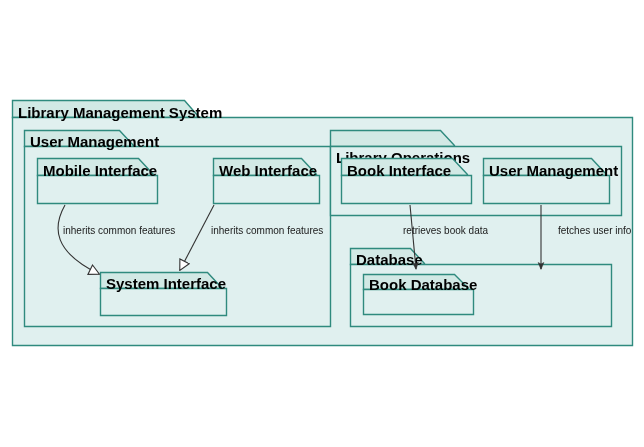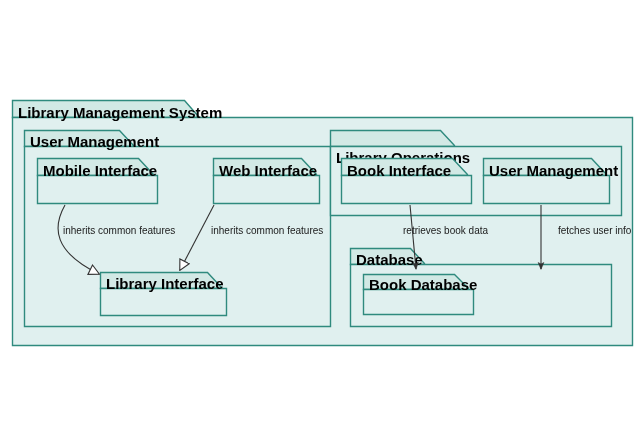--- a/index.html
+++ b/index.html
@@ -114,21 +114,21 @@
       <path d="M0.5,17.5 L106.5,17.5 L106.5,45.5 L0.5,45.5 Z" fill="#e0f0ef" stroke="#2f8a7e" stroke-width="1.4"></path>
     </svg>
     <div class="pkg-label" style="left:6px; top:5px;">Web Interface</div>
   </div>
 
   <div class="pkg" style="left:100px; top:272px; width:127px; height:44px;">
     <svg width="127" height="44" viewBox="0 0 127 44">
       <path d="M0.5,0.5 L107.5,0.5 L121.5,15.5 L121.5,16.5 L0.5,16.5 Z" fill="#d2e9e5" stroke="#2f8a7e" stroke-width="1.4"></path>
       <path d="M0.5,16.5 L126.5,16.5 L126.5,43.5 L0.5,43.5 Z" fill="#e0f0ef" stroke="#2f8a7e" stroke-width="1.4"></path>
     </svg>
-    <div class="pkg-label" style="left:6px; top:4px;">Library Interface</div>
+    <div class="pkg-label" style="left:6px; top:4px;">System Interface</div>
   </div>
 
   <div class="pkg" style="left:341px; top:158px; width:131px; height:46px;">
     <svg width="131" height="46" viewBox="0 0 131 46">
       <path d="M0.5,0.5 L111.5,0.5 L126.5,16.5 L126.5,17.5 L0.5,17.5 Z" fill="#d2e9e5" stroke="#2f8a7e" stroke-width="1.4"></path>
       <path d="M0.5,17.5 L130.5,17.5 L130.5,45.5 L0.5,45.5 Z" fill="#e0f0ef" stroke="#2f8a7e" stroke-width="1.4"></path>
     </svg>
     <div class="pkg-label" style="left:6px; top:5px;">Book Interface</div>
   </div>
 

